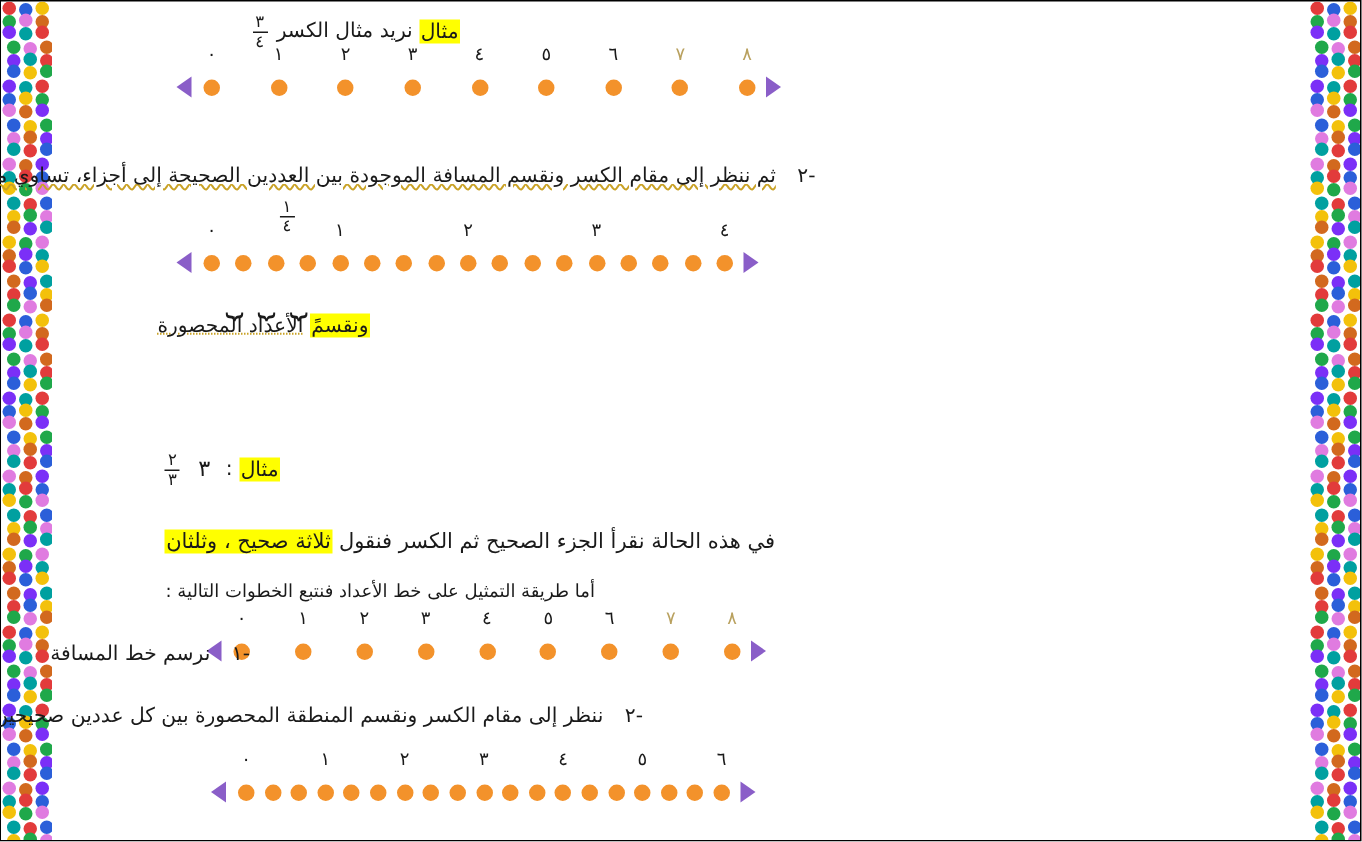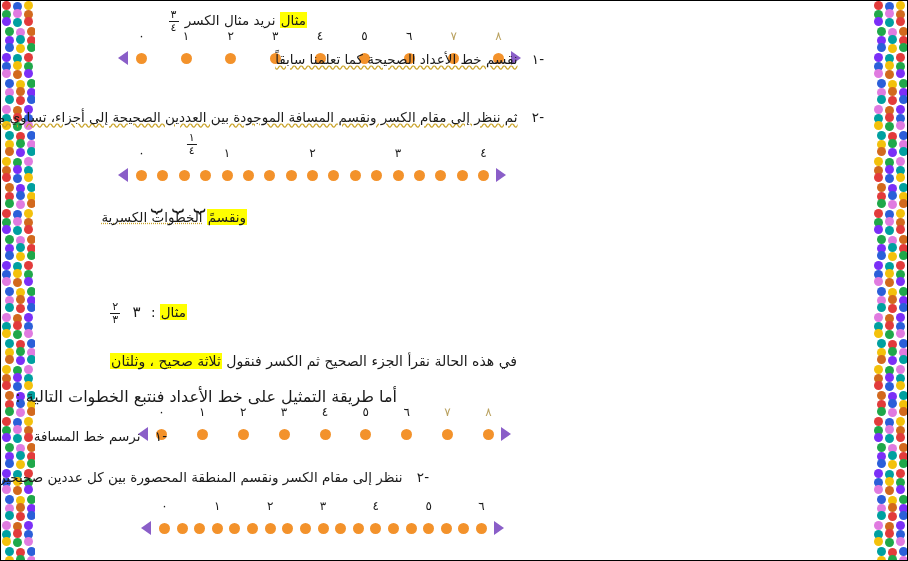--- a/index.html
+++ b/index.html
@@ -594,24 +594,20 @@
         <span class="lbl" style="left:52.625px;">١</span>
         <span class="lbl" style="left:97.25px;">٢</span>
         <span class="lbl" style="left:141.875px;">٣</span>
         <span class="lbl" style="left:186.5px;">٤</span>
         <span class="lbl" style="left:231.125px;">٥</span>
         <span class="lbl" style="left:275.75px;">٦</span>
         <span class="lbl lblgray" style="left:320.375px;">٧</span>
         <span class="lbl lblgray" style="left:365px;">٨</span>
       </div>
 
-    <div class="line" style="right:323px;top:50px;">
-      <span class="num">١-</span>
-      <span class="u-wavy" style="margin-right:10px;">نقسم خط الأعداد الصحيحة كما تعلمنا سابقاً</span>
-    </div>
 
     <div class="line" style="right:323px;top:108px;">
       <span class="num">٢-</span>
       <span class="u-wavy" style="margin-right:10px;">ثم ننظر إلى مقام الكسر ونقسم المسافة الموجودة بين العددين الصحيحة إلى أجزاء، تساوي مقام الكسر</span>
     </div>
 
     <div class="nline" id="nl2" style="right:370px;top:165px;width:370px;height:24px;">
         <div class="axis"></div>
         <div class="arrow l"></div>
         <div class="arrow r"></div>
@@ -638,40 +634,40 @@
         <span class="lbl" style="left:264.5px;">٣</span>
         <span class="lbl" style="left:350px;">٤</span>
         <span class="flbl" style="left:50.75px;"><span class="frac"><span class="top">١</span><span class="bot">٤</span></span></span>
         <span class="brace" style="left:17.6875px;">⏟</span>
         <span class="brace" style="left:39.0625px;">⏟</span>
         <span class="brace" style="left:60.4375px;">⏟</span>
       </div>
 
     <div class="line" style="right:620px;top:208px;">
       <span class="hl">ونقسمً</span>
-      <span class="u-dot">الخطوات الكسرية</span>
+      <span class="u-dot">الأعداد المحصورة</span>
     </div>
 
 
     <div class="line" style="right:680px;top:300px;">
       <span class="hl">مثال</span>
       <span>:</span>
       <span class="num" style="margin:0 6px;font-size:15px;">٣</span>
       <span class="frac">
         <span class="top">٢</span>
         <span class="bot">٣</span>
       </span>
     </div>
 
     <div class="line" style="right:350px;top:352px;font-size:14px;">
       <span>في هذه الحالة نقرأ الجزء الصحيح ثم الكسر  فنقول</span>
       <span class="hl">ثلاثة صحيح ، وثلثان</span>
     </div>
 
-    <div class="line" style="right:470px;top:386px;font-size:16px;">
+    <div class="line" style="right:470px;top:386px;font-size:12px;">
       <span>أما طريقة التمثيل على خط الأعداد فنتبع الخطوات التالية :</span>
     </div>
 
     <div class="nline" id="nl3" style="right:365px;top:424px;width:355px;height:24px;">
         <div class="axis"></div>
         <div class="arrow l"></div>
         <div class="arrow r"></div>
         <span class="dot" style="left:14px;"></span>
         <span class="dot" style="left:54.875px;"></span>
         <span class="dot" style="left:95.75px;"></span>

